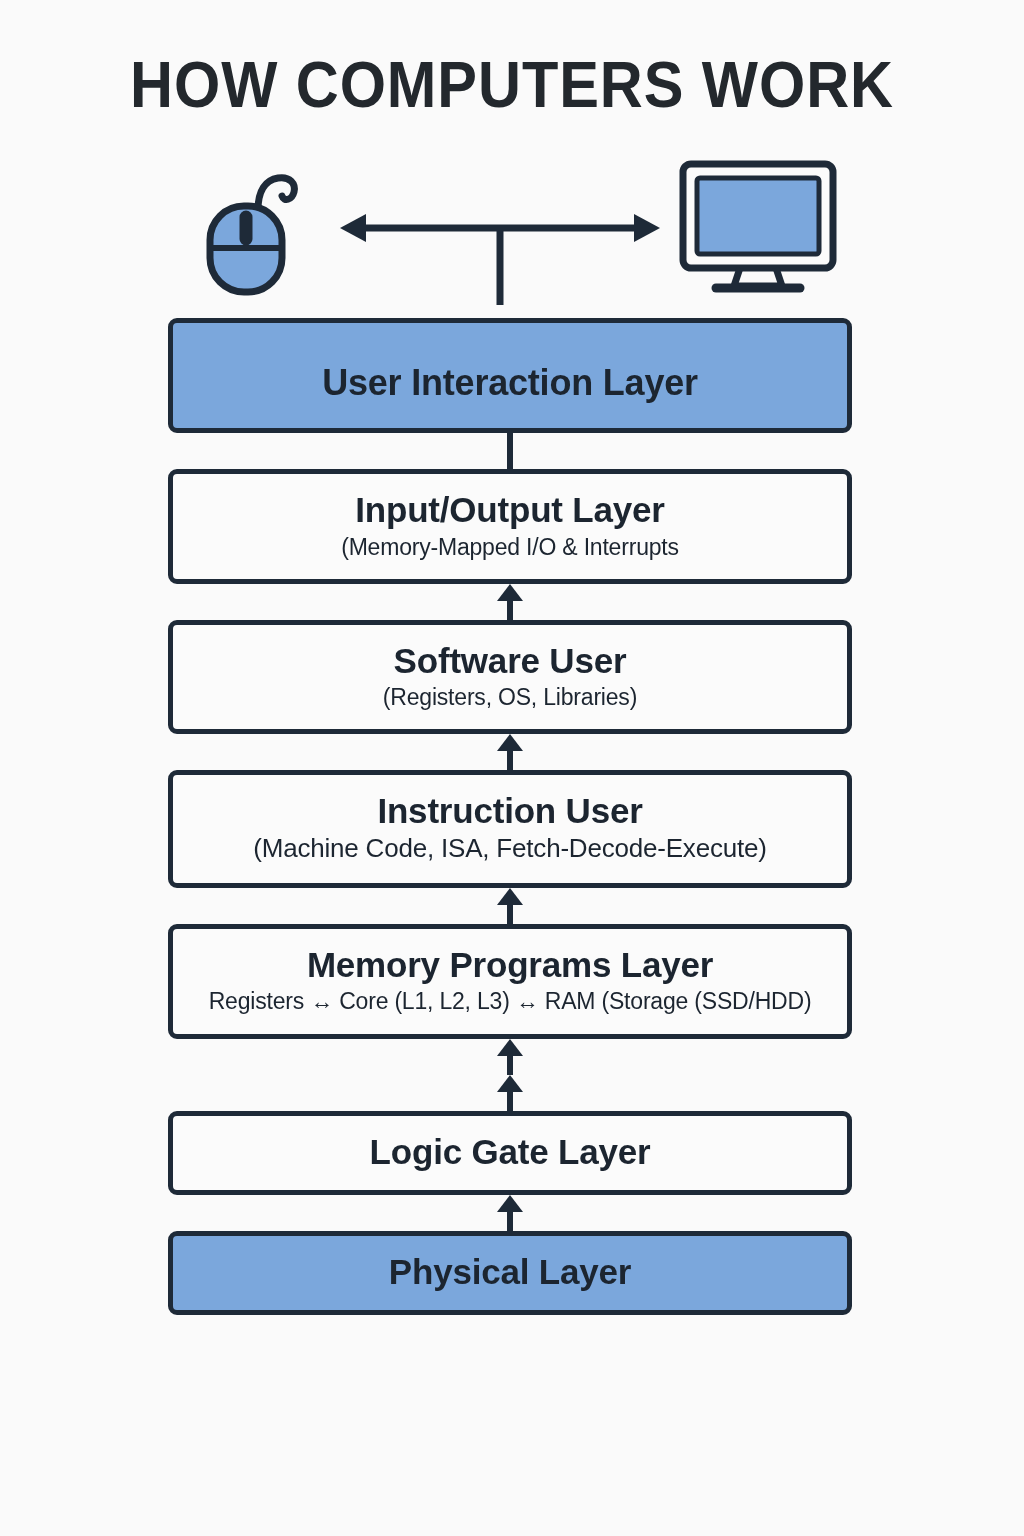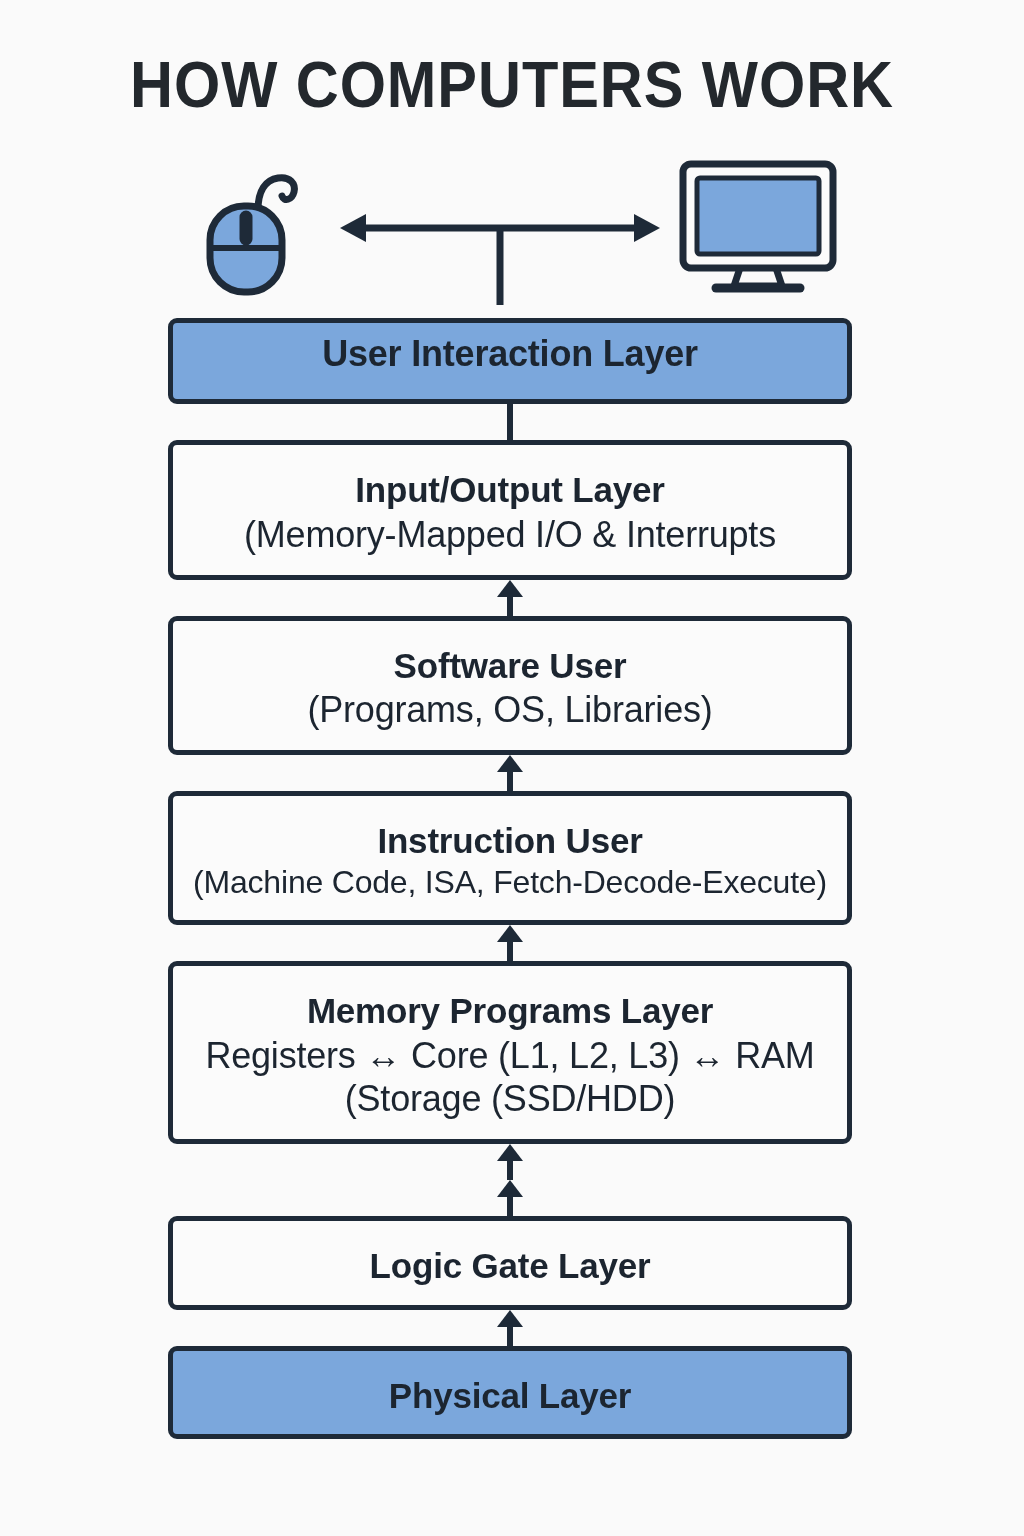--- a/index.html
+++ b/index.html
@@ -104,47 +104,47 @@
     border-bottom: 17px solid #1e2a38;
   }
 
   .layer-box {
     box-sizing: border-box;
     width: 684px;
     border: 5px solid #1e2a38;
     border-radius: 9px;
     background: #fbfbfb;
     text-align: center;
-    padding: 24px 18px 18px 18px;
+    padding: 15px 18px 18px 18px;
     position: relative;
   }
   .layer-box.accent {
     background: #7ba7dc;
   }
 
   .layer-title {
     font-size: 35px;
     font-weight: bold;
     line-height: 1.18;
     color: #1c2530;
     letter-spacing: -0.2px;
   }
   .layer-sub {
-    font-size: 36px;
+    font-size: 23px;
     font-weight: normal;
     line-height: 1.22;
     color: #1c2530;
     margin-top: 2px;
     letter-spacing: -0.2px;
   }
   .layer-sub.tight {
-    font-size: 32px;
+    font-size: 26px;
   }
   .layer-box.one-line {
-    padding: 10px 18px 24px 18px;
+    padding: 39px 18px 24px 18px;
   }
   .layer-box.one-line .layer-title {
     font-size: 36px;
   }
 </style>
 </head>
 <body>
 
 <div id="page">
 
@@ -195,21 +195,21 @@
       <div class="layer-sub">(Memory-Mapped I/O &amp; Interrupts</div>
     </div>
 
     <div class="connector arrow">
       <div class="head"></div>
       <div class="stem"></div>
     </div>
 
     <div class="layer-box">
       <div class="layer-title">Software User</div>
-      <div class="layer-sub">(Programs, OS, Libraries)</div>
+      <div class="layer-sub">(Registers, OS, Libraries)</div>
     </div>
 
     <div class="connector arrow">
       <div class="head"></div>
       <div class="stem"></div>
     </div>
 
     <div class="layer-box">
       <div class="layer-title">Instruction User</div>
       <div class="layer-sub tight">(Machine Code, ISA, Fetch-Decode-Execute)</div>

